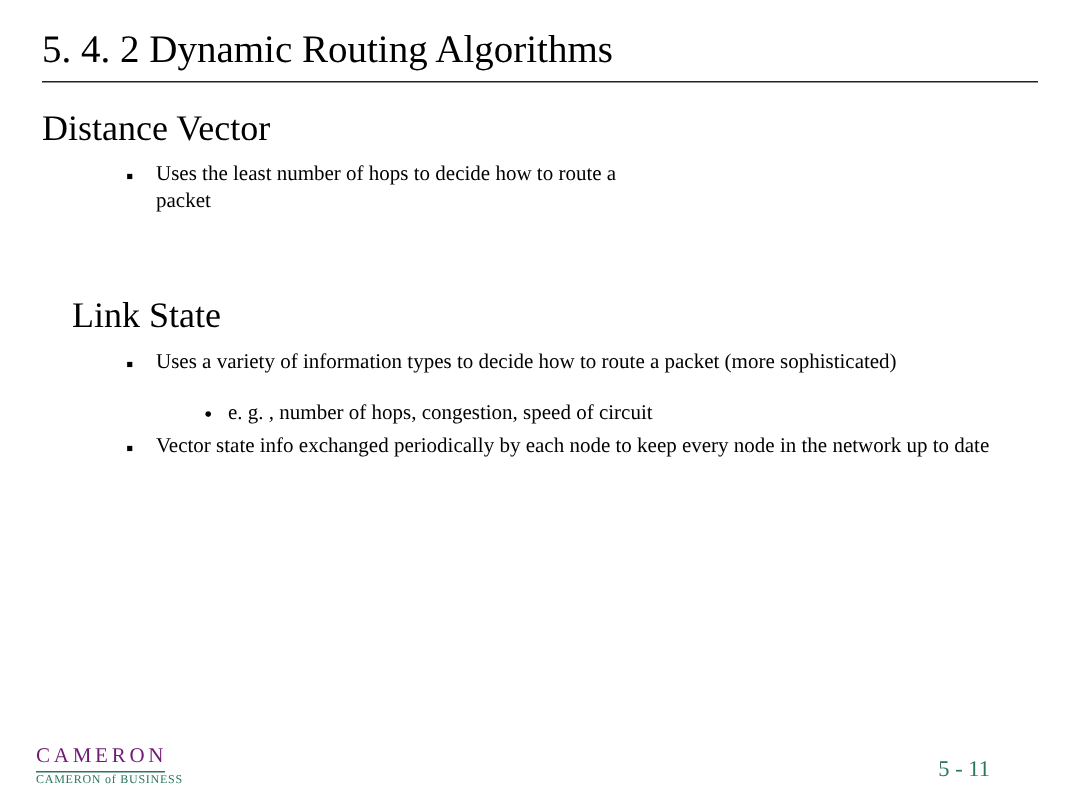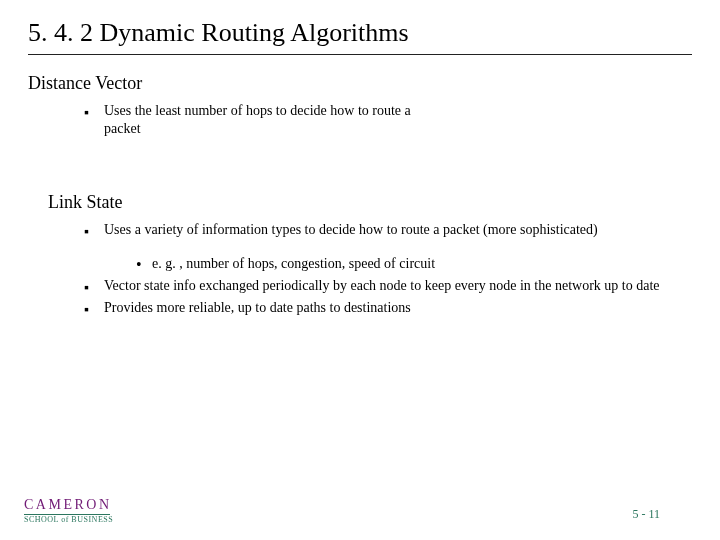--- a/index.html
+++ b/index.html
@@ -19,21 +19,21 @@
     padding: 18px 28px 0 28px;
   }
   .title {
     font-size: 26px;
     font-weight: normal;
     padding-bottom: 6px;
     border-bottom: 1.5px solid #222;
     margin-bottom: 18px;
   }
   .subhead {
-    font-size: 18px;
+    font-size: 24px;
     margin-top: 8px;
     margin-bottom: 8px;
   }
   .subhead.second {
     margin-top: 54px;
     margin-left: 20px;
   }
   ul.level1 {
     list-style: none;
     padding-left: 56px;
@@ -68,21 +68,21 @@
     left: 0;
     top: 0;
     font-size: 16px;
     line-height: 1.3;
   }
   .narrow { max-width: 330px; }
   .footer {
     position: absolute;
     bottom: 18px;
     right: 60px;
-    font-size: 12px;
+    font-size: 15px;
     color: #2b765e;
   }
   .logo {
     position: absolute;
     bottom: 16px;
     left: 24px;
     line-height: 1;
   }
   .logo .l1 {
     font-family: "Times New Roman", serif;
@@ -123,26 +123,23 @@
       <span>Uses a variety of information types to decide how to route a packet (more sophisticated)</span>
       <ul class="level2">
         <li>
           <span>e. g. , number of hops, congestion, speed of circuit</span>
         </li>
       </ul>
     </li>
     <li>
       <span>Vector state info exchanged periodically by each node to keep every node in the network up to date</span>
     </li>
-    <li>
-      <span>Provides more reliable, up to date paths to destinations</span>
-    </li>
   </ul>
 
   <div class="logo">
     <div class="l1">CAMERON</div>
     <div class="divider"></div>
-    <div class="l2">SCHOOL of BUSINESS</div>
+    <div class="l2">CAMERON of BUSINESS</div>
   </div>
 
   <div class="footer">5 - 11</div>
 
 </div>
 
 </body></html>

